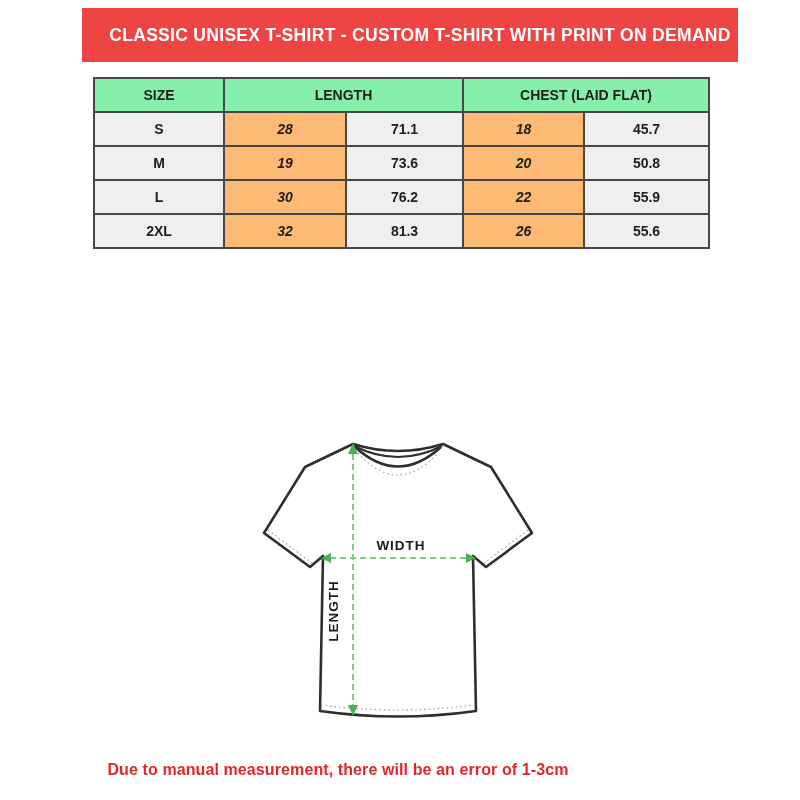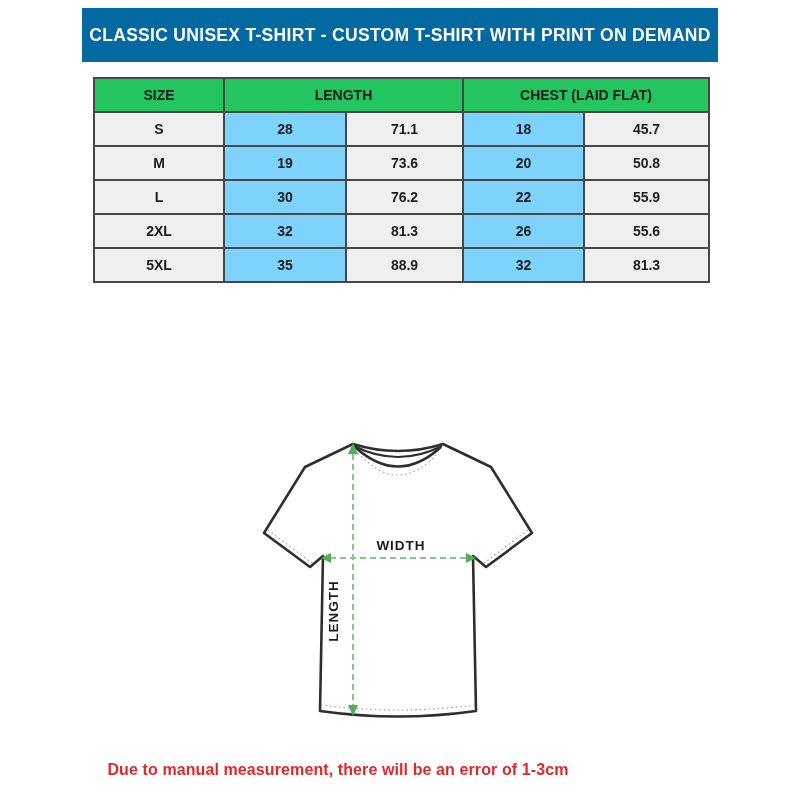--- a/index.html
+++ b/index.html
@@ -14,33 +14,33 @@
     text-align:center;white-space:nowrap;
   }
   table.size-chart{
     position:absolute;left:93px;top:77px;width:615px;
     border-collapse:collapse;table-layout:fixed;
   }
   .size-chart th,.size-chart td{
     border:2px solid #474747;height:32px;text-align:center;vertical-align:middle;
     font-size:14px;font-weight:bold;color:#1d1d1d;padding:0;
   }
-  .size-chart th{background:#22c55e;}
+  .size-chart th{background:#86efac;}
   .size-chart td.shade{background:#efefef;}
-  .size-chart td.plain{background:#7dd3fc;}
+  .size-chart td.plain{background:#fdba74;font-style:italic;}
   .diagram-wrap{position:absolute;left:240px;top:420px;width:320px;height:326px;}
   .footer-note{
     position:absolute;left:0;top:761px;width:676px;text-align:center;
     font-weight:bold;font-size:16px;letter-spacing:.1px;
   }
 </style>
 </head>
 <body>
 
-<div class="banner" style="background: #0369a1;">
+<div class="banner" style="background: #ef4444; padding-left: 20px;">
   <span>CLASSIC UNISEX T-SHIRT - CUSTOM T-SHIRT WITH PRINT ON DEMAND</span>
 </div>
 
 <table class="size-chart">
   <colgroup>
     <col style="width:130px">
       <col style="width:122px">
       <col style="width:117px">
     <col style="width:121px">
       <col style="width:125px">
@@ -74,27 +74,20 @@
       <td class="plain">22</td>
       <td class="shade">55.9</td>
     </tr>
     <tr>
       <td class="shade">2XL</td>
       <td class="plain">32</td>
       <td class="shade">81.3</td>
       <td class="plain">26</td>
       <td class="shade">55.6</td>
     </tr>
-    <tr>
-      <td class="shade">5XL</td>
-      <td class="plain">35</td>
-      <td class="shade">88.9</td>
-      <td class="plain">32</td>
-      <td class="shade">81.3</td>
-    </tr>
   </tbody>
 </table>
 
 <div class="diagram-wrap">
   <svg width="320" height="326" viewBox="0 0 320 326" xmlns="http://www.w3.org/2000/svg">
 
     <path d="M113,24 L65,47 L24,113 L70,147 L83,136 L80,291 Q158,302 236,291 L233,136 L246,147 L292,113 L251,47 L203,24 Q158,38 113,24 Z" fill="#ffffff" stroke="#2e2e2e" stroke-width="2.6" stroke-linejoin="round"></path>
 
     <path d="M114,26 Q158,48 202,26" fill="none" stroke="#2e2e2e" stroke-width="2"></path>
     <path d="M115,27 Q158,66 201,27" fill="none" stroke="#2e2e2e" stroke-width="2.4"></path>

